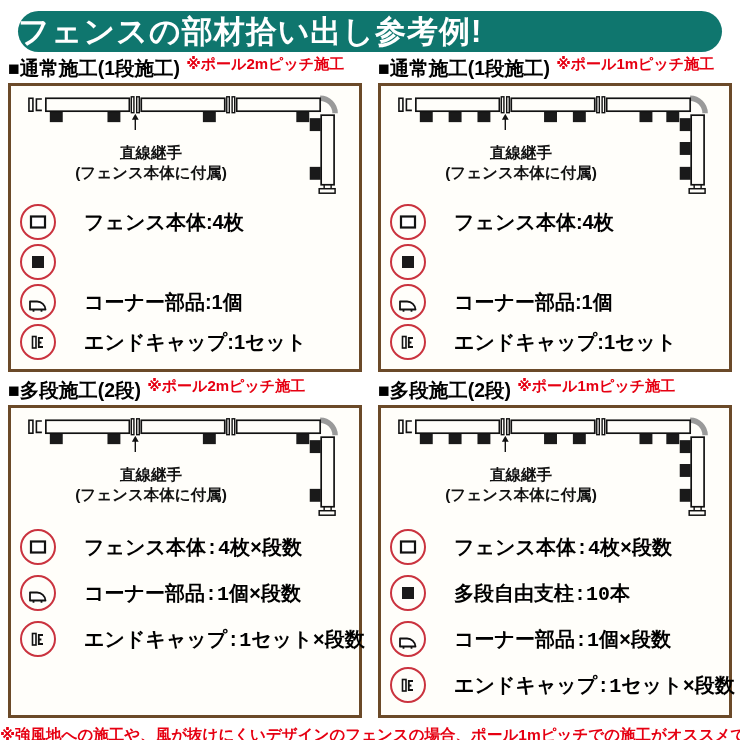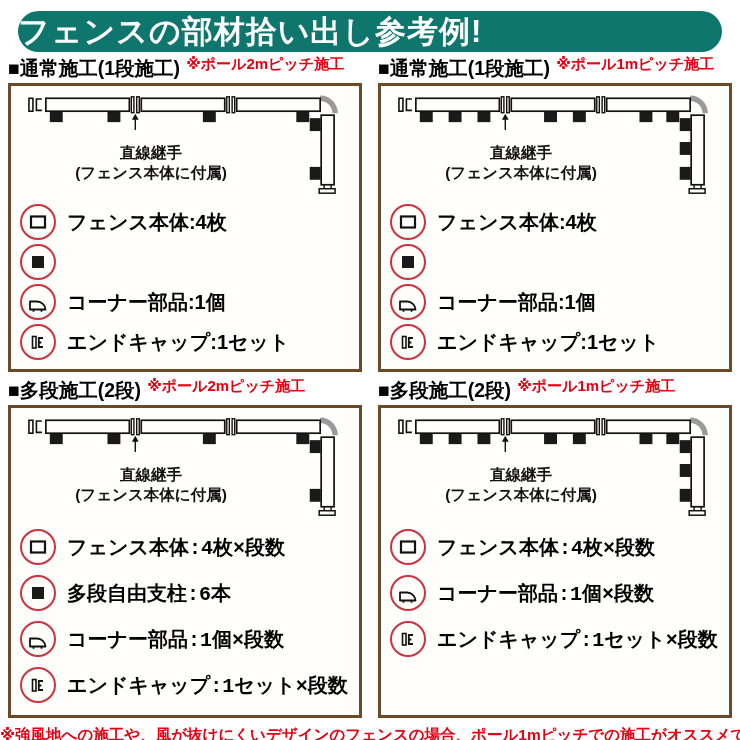--- a/index.html
+++ b/index.html
@@ -31,21 +31,21 @@
   }
   .row1 .panel-box{height:279px;}
   .row2 .panel-box{height:303px;}
   .diagram{position:relative;height:112px;}
   svg.dg{position:absolute;left:0;top:0;width:330px;height:108px;display:block;}
   .joint-label{
     position:absolute;left:24px;top:37px;width:214px;
     text-align:center;font-size:15.5px;line-height:1.3;color:#111;margin-top:16px;
   }
   .parts{list-style:none;margin:0;padding:0;}
-  .part-row{display:flex;align-items:center;gap:11px;}
+  .part-row{display:flex;align-items:center;gap:28px;}
   .row1 .part-row{height:40px;}
   .row2 .part-row{height:46px;font-family:Liberation Mono, monospace;}
   .picon{
     width:32px;height:32px;border:2px solid #ca333f;border-radius:50%;
     display:flex;align-items:center;justify-content:center;flex:0 0 auto;
     background:#fffefa;
   }
   .picon svg{display:block;}
   .part-label{font-size:20px;color:#000;white-space:nowrap;}
   .footer-note{
@@ -251,28 +251,20 @@
           <span class="picon">
               <svg viewBox="0 0 20 20" width="20" height="20">
                 <rect x="3" y="4.5" width="14" height="11" fill="#fff" stroke="#111" stroke-width="2.2"></rect>
               </svg>
             </span>
           <span class="part-label">フェンス本体:4枚×段数</span>
         </li>
         <li class="part-row">
           <span class="picon">
               <svg viewBox="0 0 20 20" width="20" height="20">
-                <rect x="4" y="4" width="12" height="12" fill="#1a1a1a"></rect>
-              </svg>
-            </span>
-          <span class="part-label">多段自由支柱:6本</span>
-        </li>
-        <li class="part-row">
-          <span class="picon">
-              <svg viewBox="0 0 20 20" width="20" height="20">
                 <path d="M2 9.5 H9 A8.5 8.5 0 0 1 17.5 17.5 L2 17.5 Z" fill="#fff" stroke="#111" stroke-width="1.8" stroke-linejoin="round"></path>
                 <path d="M5.5 17.5 v2.2 M13.5 17.5 v2.2" stroke="#111" stroke-width="1.8"></path>
               </svg>
             </span>
           <span class="part-label">コーナー部品:1個×段数</span>
         </li>
         <li class="part-row">
           <span class="picon">
               <svg viewBox="0 0 20 20" width="20" height="20">
                 <rect x="4.5" y="4.5" width="3.5" height="11.5" fill="#fff" stroke="#111" stroke-width="1.6"></rect>
@@ -329,20 +321,28 @@
           <span class="picon">
               <svg viewBox="0 0 20 20" width="20" height="20">
                 <rect x="3" y="4.5" width="14" height="11" fill="#fff" stroke="#111" stroke-width="2.2"></rect>
               </svg>
             </span>
           <span class="part-label">フェンス本体:4枚×段数</span>
         </li>
         <li class="part-row">
           <span class="picon">
               <svg viewBox="0 0 20 20" width="20" height="20">
+                <rect x="4" y="4" width="12" height="12" fill="#1a1a1a"></rect>
+              </svg>
+            </span>
+          <span class="part-label">多段自由支柱:10本</span>
+        </li>
+        <li class="part-row">
+          <span class="picon">
+              <svg viewBox="0 0 20 20" width="20" height="20">
                 <path d="M2 9.5 H9 A8.5 8.5 0 0 1 17.5 17.5 L2 17.5 Z" fill="#fff" stroke="#111" stroke-width="1.8" stroke-linejoin="round"></path>
                 <path d="M5.5 17.5 v2.2 M13.5 17.5 v2.2" stroke="#111" stroke-width="1.8"></path>
               </svg>
             </span>
           <span class="part-label">コーナー部品:1個×段数</span>
         </li>
         <li class="part-row">
           <span class="picon">
               <svg viewBox="0 0 20 20" width="20" height="20">
                 <rect x="4.5" y="4.5" width="3.5" height="11.5" fill="#fff" stroke="#111" stroke-width="1.6"></rect>

